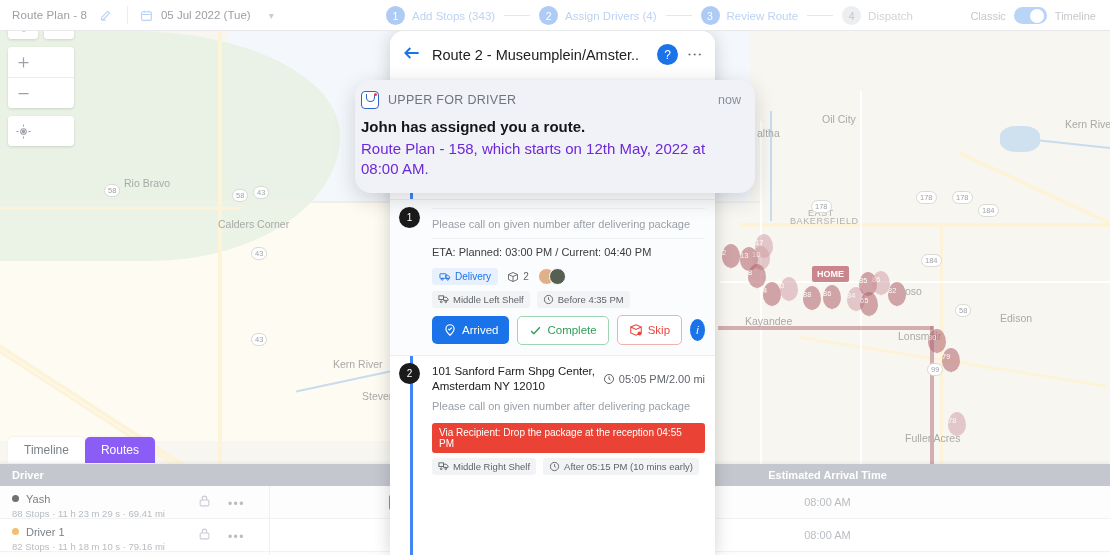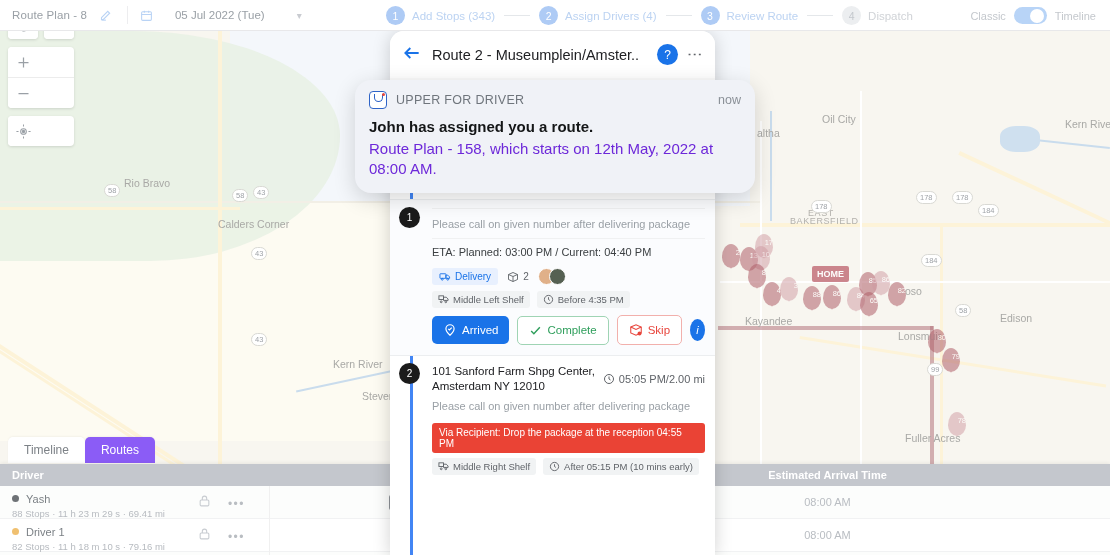--- a/index.html
+++ b/index.html
@@ -12,21 +12,21 @@
 
   
   .topbar {
     position: absolute; top: 0; left: 0; width: 1110px; height: 31px;
     background: #ffffff; border-bottom: 1px solid #e8e8ea;
     display: flex; align-items: center; z-index: 40;
   }
   .tb-routeplan { font-size: 11.5px; color: #9aa0a6; padding-left: 12px; letter-spacing:.1px;}
   .tb-editicon { margin-left: 12px; width: 16px; height: 16px; color:#cfe0f7; }
   .tb-divider { width:1px; height:18px; background:#ededef; margin:0 12px; }
-  .tb-datewrap { display:flex; align-items:center; gap:22px; font-size:11.5px; color:#9aa0a6; }
+  .tb-datewrap { display:flex; align-items:center; gap:8px; font-size:11.5px; color:#9aa0a6; }
   .tb-cal { width:13px;height:13px; }
   .tb-chev { margin-left:10px; color:#c9ccd1; font-size:10px;}
   .steps { position:absolute; left:386px; top:0; height:31px; display:flex; align-items:center; gap:0; }
   .step { display:flex; align-items:center; gap:7px; }
   .step-num {
     width:19px;height:19px;border-radius:50%;
     display:flex;align-items:center;justify-content:center;
     font-size:10.5px; color:#fff; background:#aecbf5;
   }
   .step.inactive .step-num { background:#eceef0; color:#c3c7cc; }
@@ -63,21 +63,21 @@
   }
 
   
   .pin {
     position:absolute; width:18px; height:24px;
     background:#b0606a; border-radius:50% 50% 50% 50%/55% 55% 45% 45%;
     opacity:.55;
   }
   .pin::after { content:""; position:absolute; left:6px; top:17px; border-left:3px solid transparent;
     border-right:3px solid transparent; border-top:8px solid #b0606a; }
-  .pin span { position:absolute; left:0; top:4px; width:18px; text-align:right; color:#fff; font-size:7.5px; }
+  .pin span { position:absolute; left:0; top:4px; width:18px; text-align:left; color:#fff; font-size:7.5px; }
   .pin.light { background:#cf9aa2; opacity:.5; }
   .pin.light::after { border-top-color:#cf9aa2; }
   .routeline { position:absolute; background:#b3737c; opacity:.55; }
   .home-badge { position:absolute; background:#c06a74; color:#fff; font-size:9px; font-weight:bold;
      padding:3px 5px; border-radius:2px; opacity:.8; }
 
   
   .mapctrls { position:absolute; left:8px; top:9px; z-index:20; }
   .mc-group { background:#fff; border-radius:4px; box-shadow:0 1px 3px rgba(0,0,0,.13); overflow:hidden;}
   .mc-row { display:flex; gap:6px; }
@@ -176,21 +176,21 @@
   .btn-skip { background:#fff; color:#e8453c; border:1px solid #f2b0ac; }
   .btn-info { width:22px;height:22px;border-radius:50%;background:#1a73e8;color:#fff;
      display:flex;align-items:center;justify-content:center; font-size:11px; font-style:italic; cursor:pointer;}
   .alert-red { background:#ea4335; color:#fff; font-size:10px; padding:4px 7px; border-radius:3px;
      margin:3px 0 5px 0; }
   .stopsep { border-top:1px solid #eceef0; }
 
   
   .notif {
     position:absolute; left:355px; top:80px; width:400px;
-    background:#f0f2f7; border-radius:16px; padding:11px 14px 14px 14px;
+    background:#f0f2f7; border-radius:16px; padding:11px 14px 14px 6px;
     box-shadow:0 6px 22px rgba(0,0,0,.16); z-index:60;
   }
   .notif-top { display:flex; align-items:center; gap:9px; }
   .notif-appicon { width:18px;height:18px;border:1px solid #2f64c7;border-radius:4px; background:#fff;
      position:relative; }
   .notif-appicon .u { position:absolute; left:4px; top:2px; width:9px;height:8px;
      border:1.4px solid #2f64c7; border-top:none; border-radius:0 0 5px 5px; }
   .notif-appicon .d { position:absolute; left:12px; top:1px; width:3px;height:3px;border-radius:50%;
      background:#e8453c; }
   .notif-app { font-size:12.5px; color:#6f757c; letter-spacing:.3px; flex:1; }

